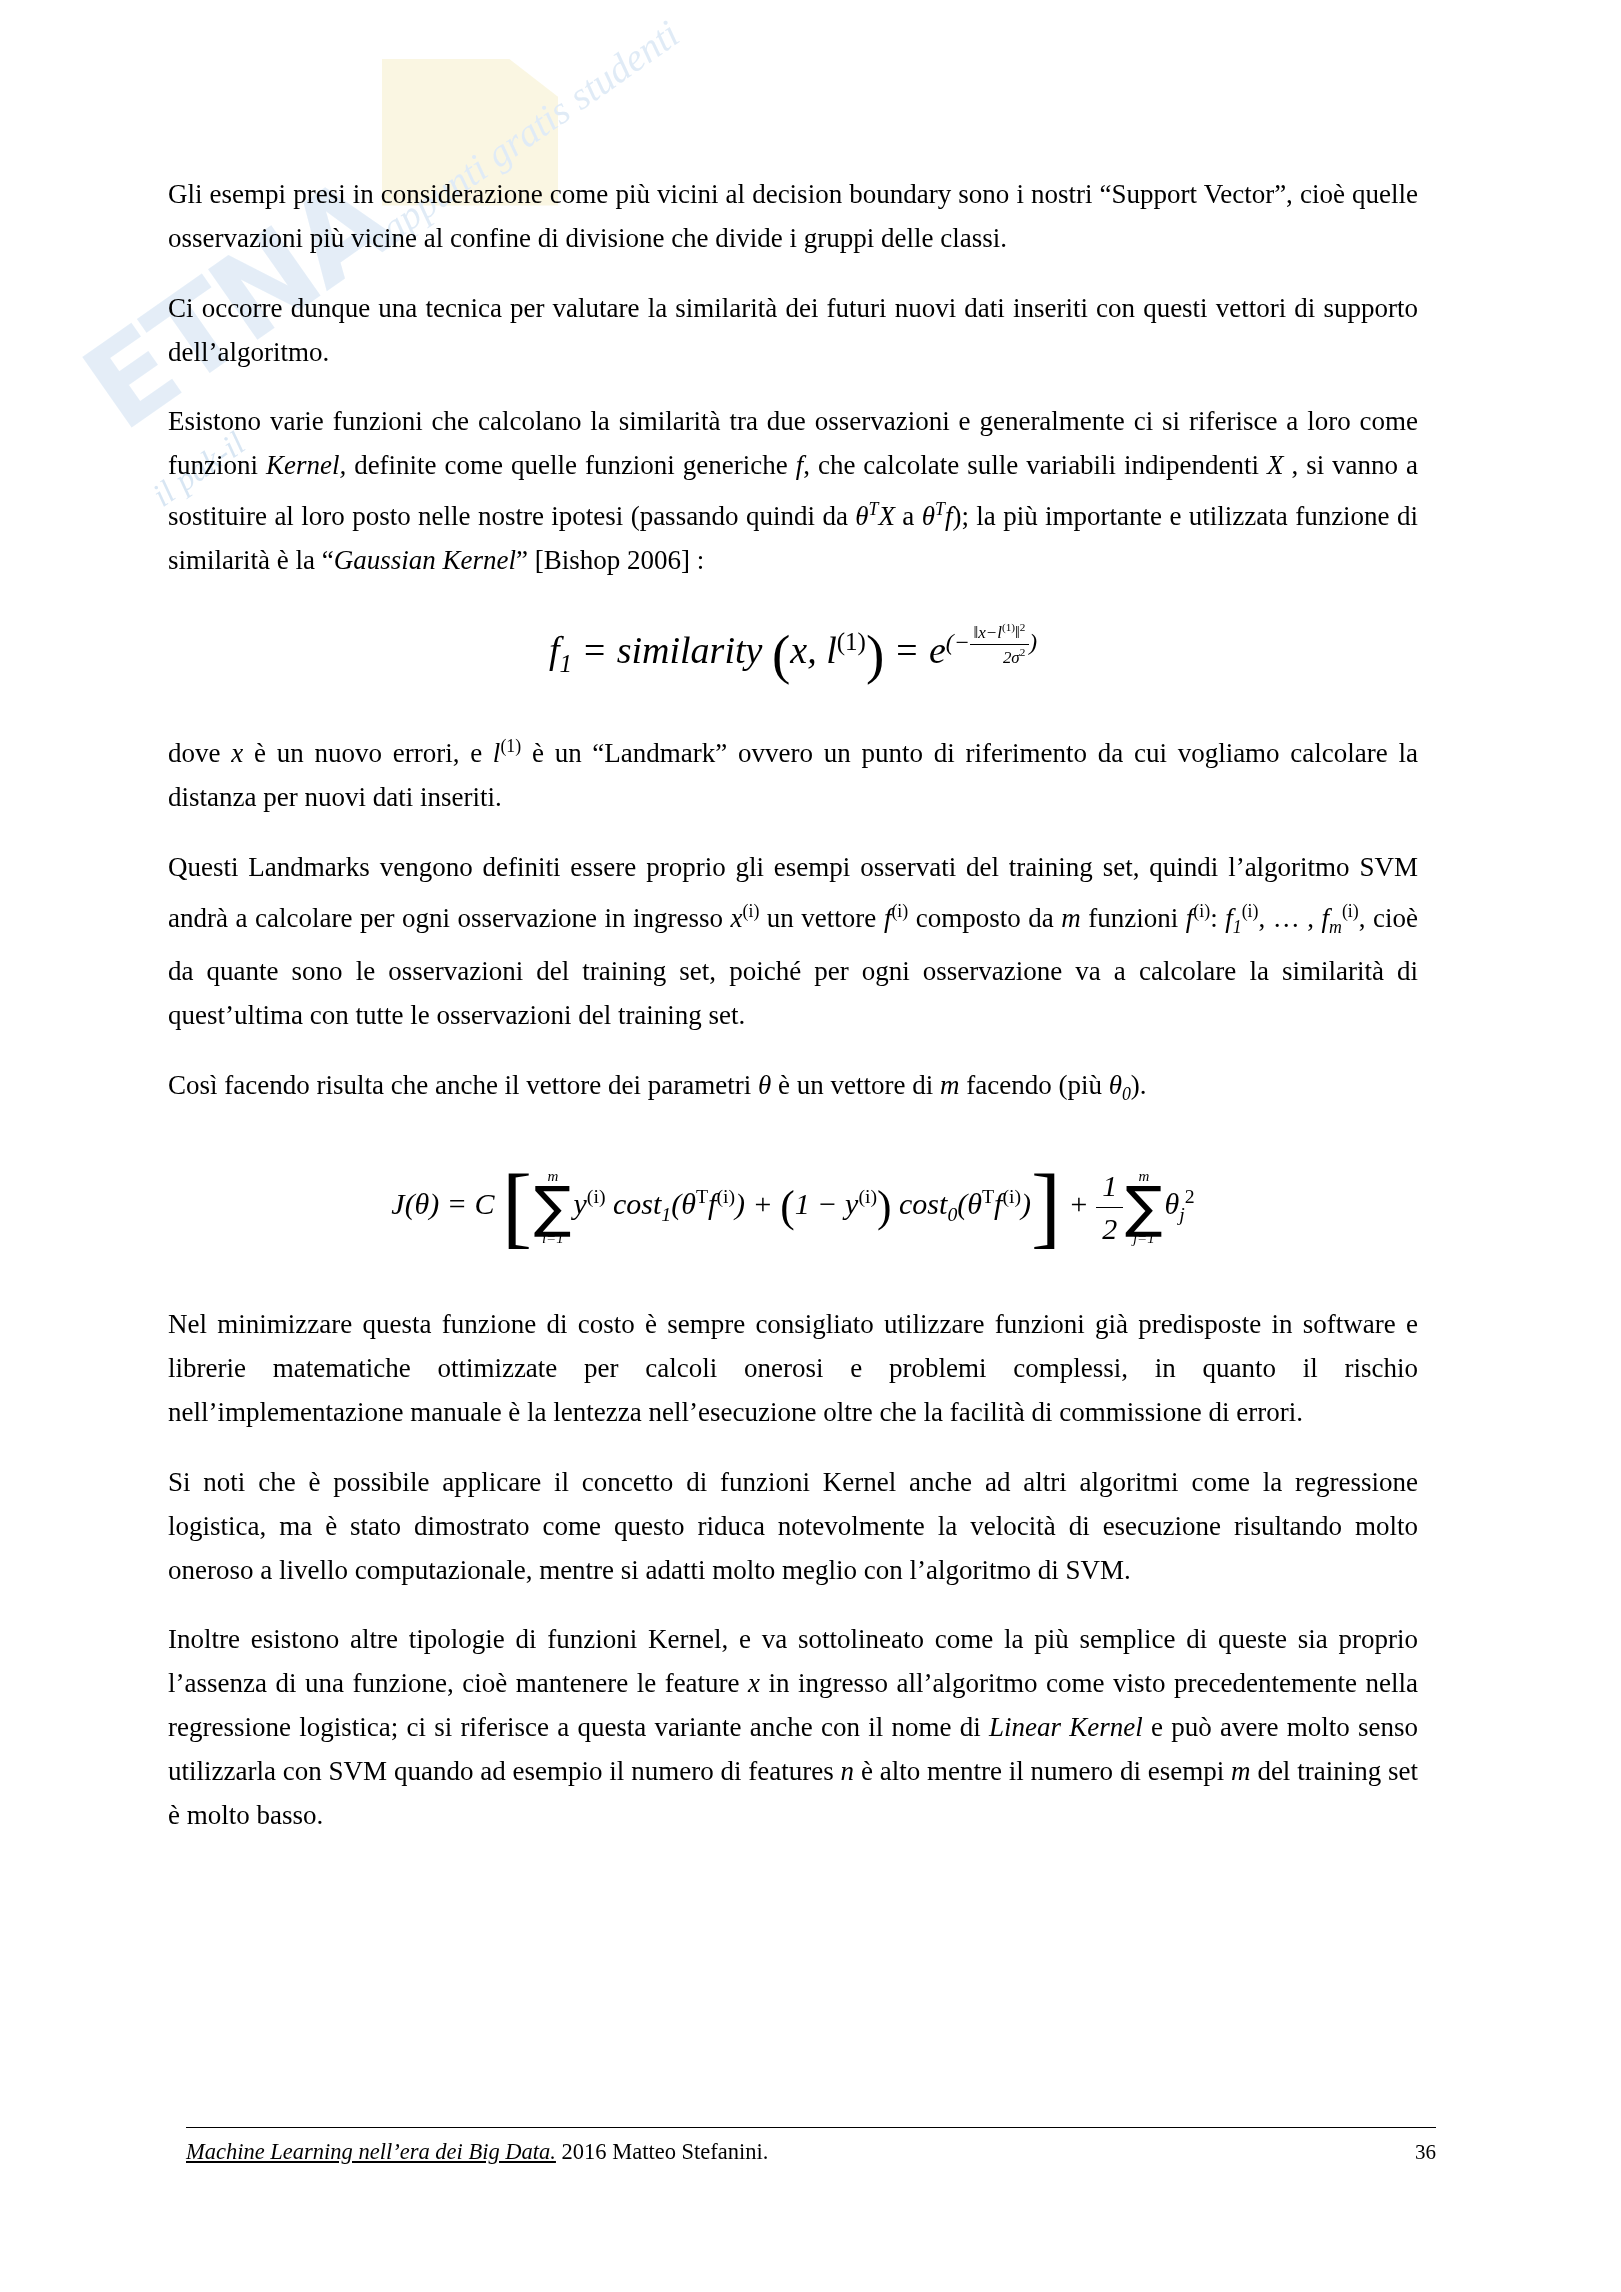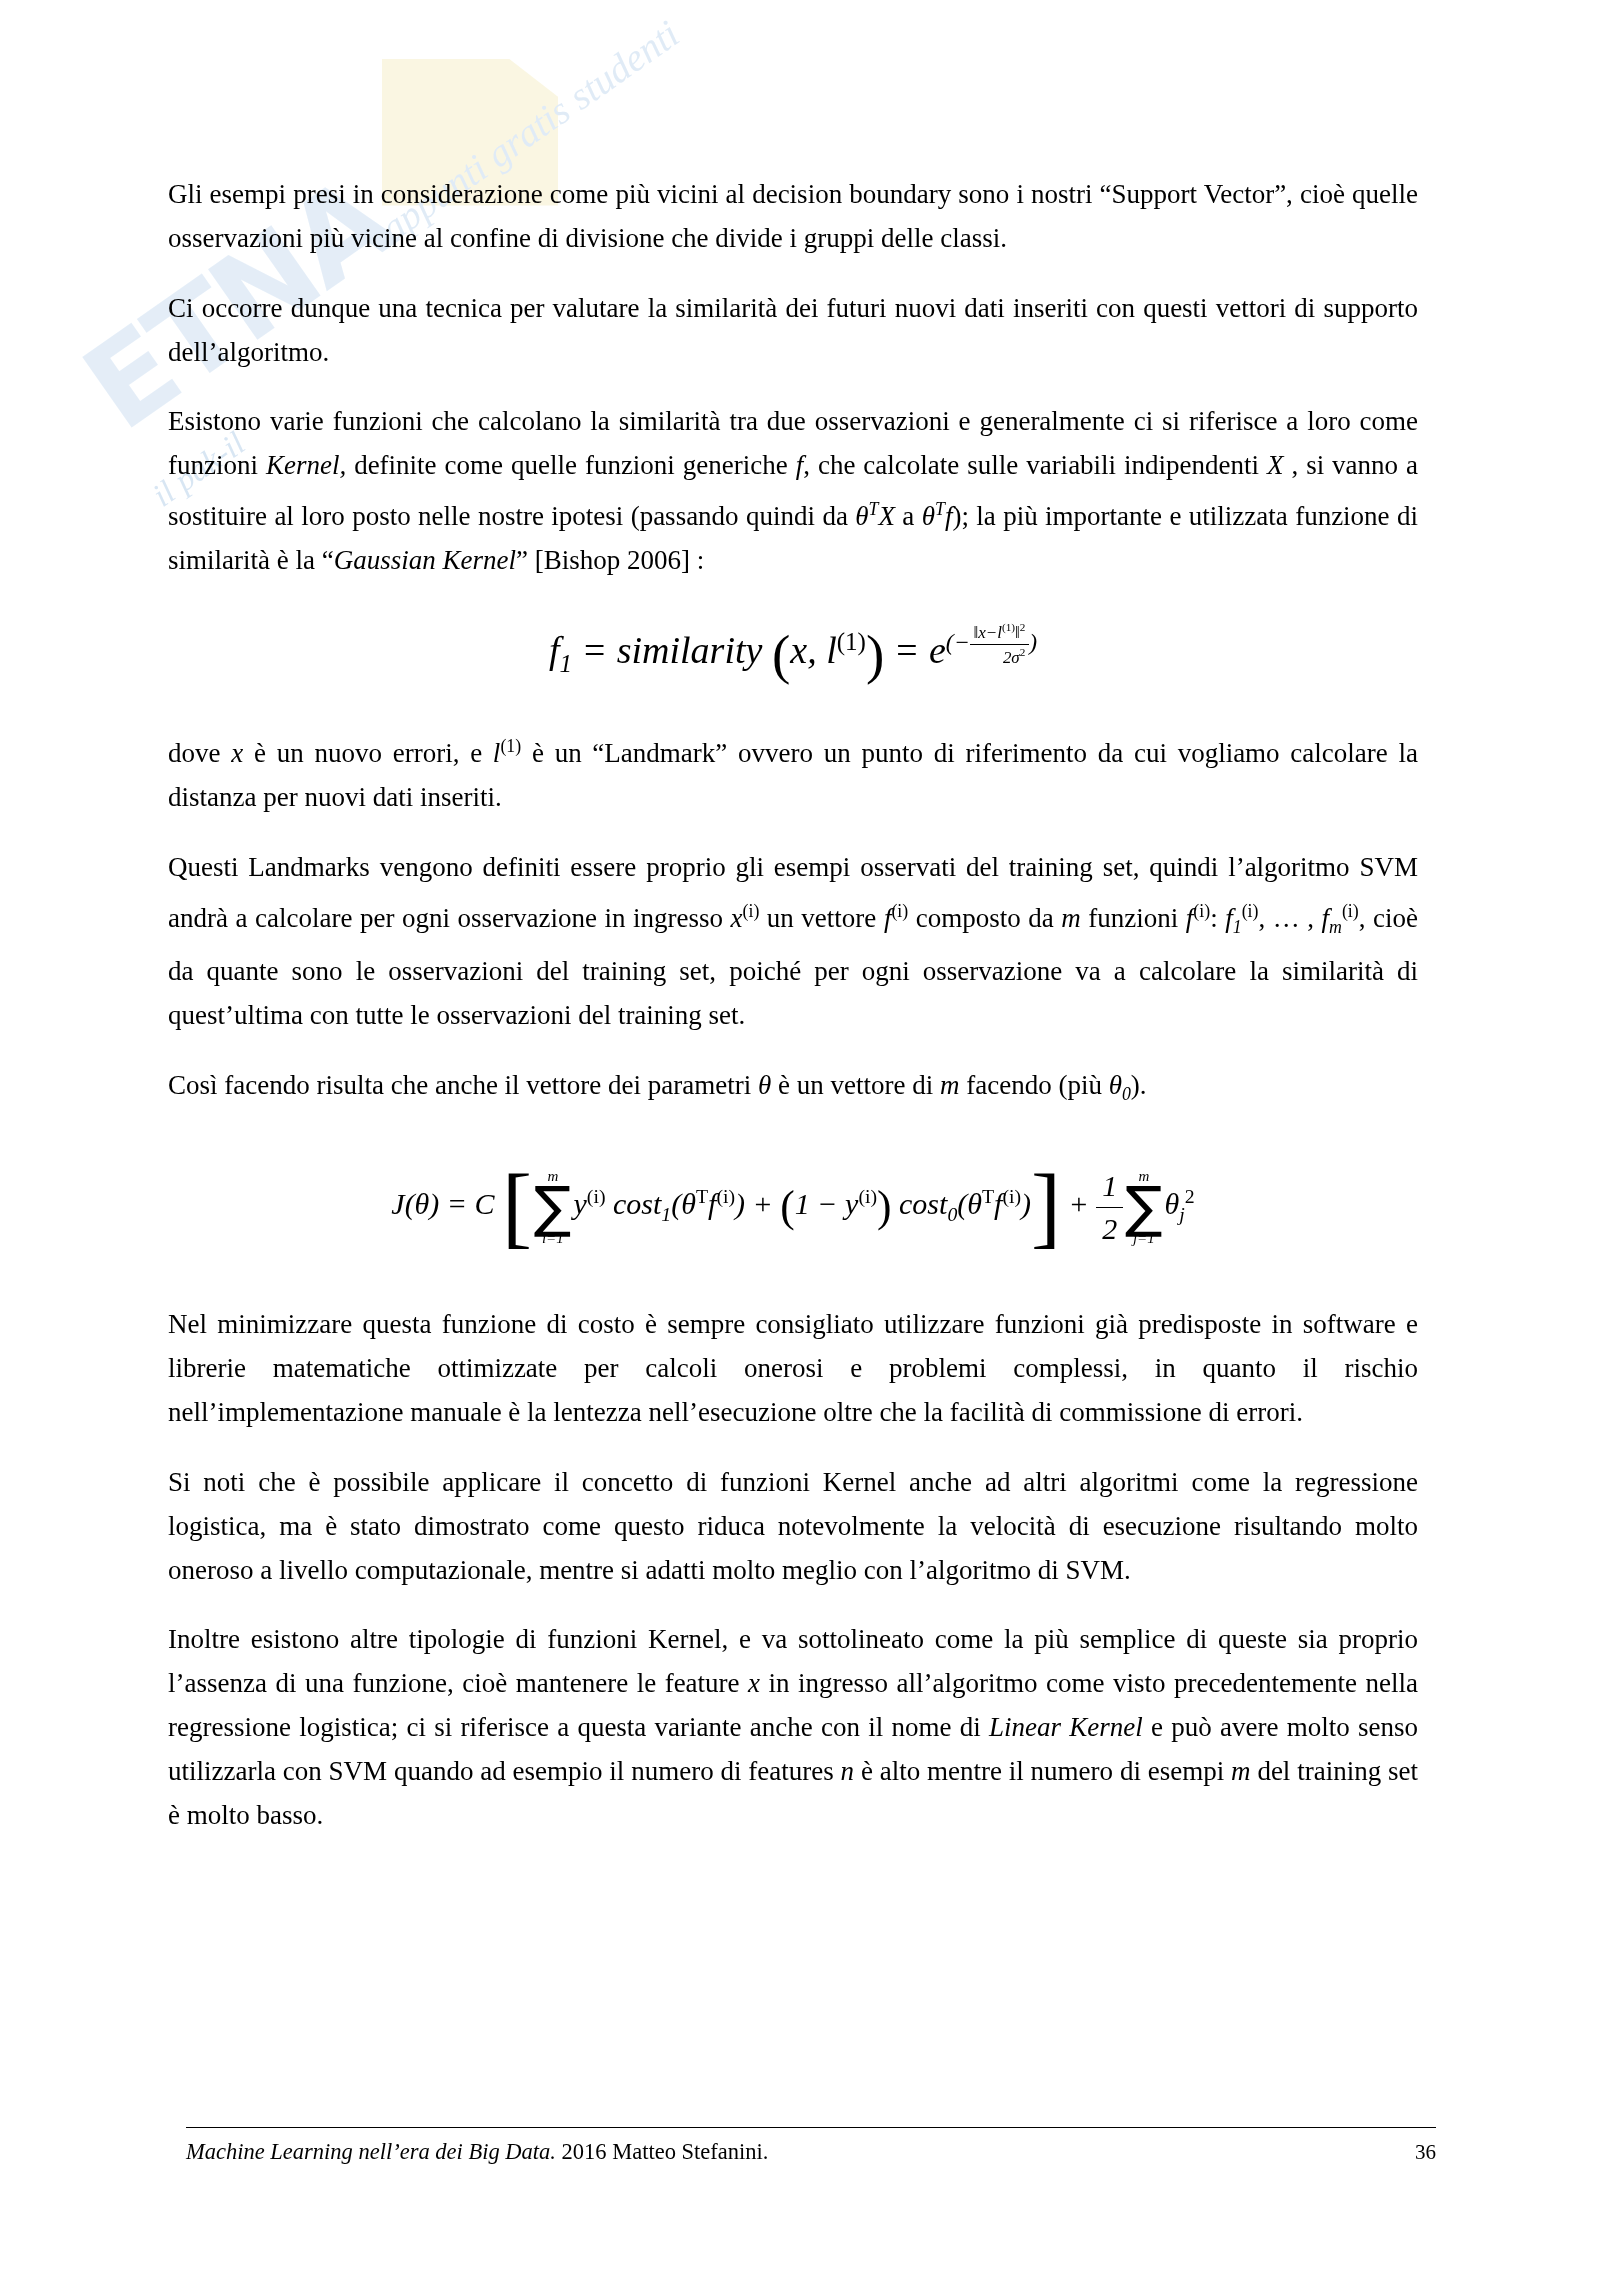--- a/index.html
+++ b/index.html
@@ -195,21 +195,21 @@
     position: absolute;
     left: 186px;
     top: 2139px;
     width: 1250px;
     display: flex;
     justify-content: space-between;
     align-items: baseline;
     font-size: 22.5px;
   }
   .footer-left { font-style: normal; }
-  .footer-left .t { font-style: italic; }
+  .footer-left .t { font-style: italic; text-decoration: underline; }
   .footer-right { font-size: 21px; }
 </style>
 </head>
 <body>
 
 <div class="page">
 
   <div class="watermark">
     <div class="wm-doc"></div>
     <div class="wm-text-mid">appunti gratis studenti</div>

